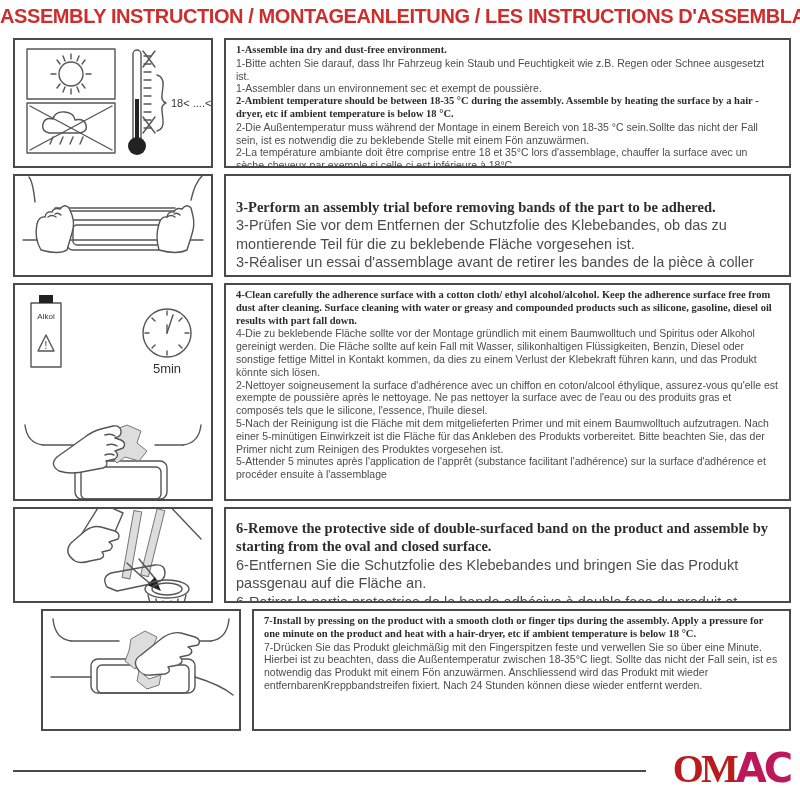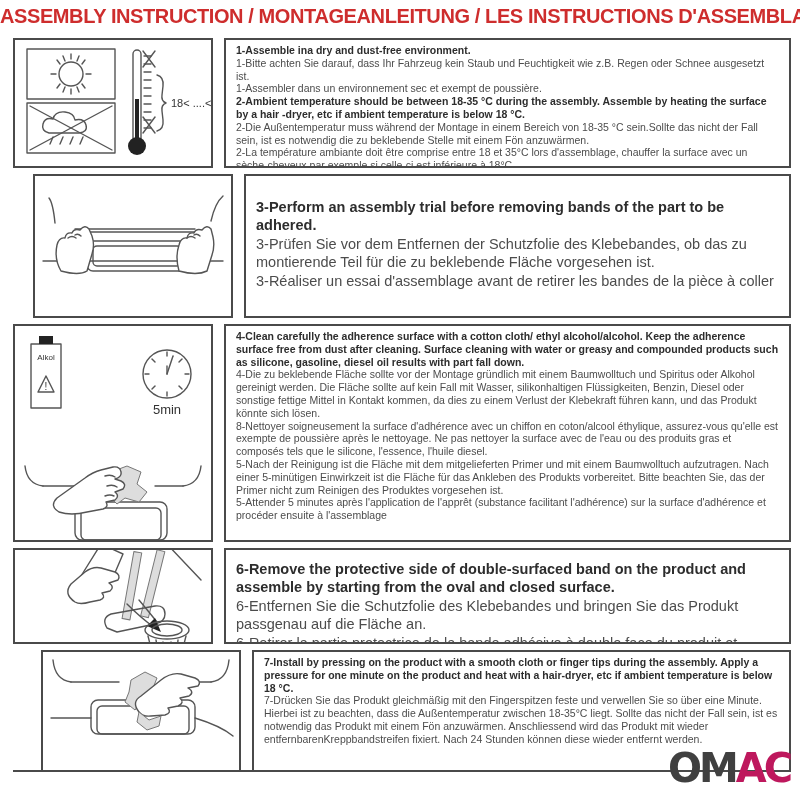--- a/index.html
+++ b/index.html
@@ -5,39 +5,39 @@
   html,body{margin:0;padding:0;background:#fff;}
   .page{position:relative;width:800px;height:800px;background:#fff;overflow:hidden;
         font-family:"Liberation Sans",sans-serif;}
   .title{position:absolute;top:5px;left:0;width:800px;text-align:center;
          font-size:20px;font-weight:bold;color:#ce2d2d;letter-spacing:-0.4px;white-space:nowrap;}
   .table{position:absolute;top:38px;left:13px;width:778px;display:flex;flex-direction:column;gap:6px;}
   .row{display:flex;gap:11px;}
   .cell-img{flex:0 0 196px;border:2px solid #4a4a4a;background:#fff;
             display:flex;align-items:center;justify-content:center;overflow:hidden;}
   .cell-text{flex:1;border:2px solid #4a4a4a;background:#fff;padding:4px 10px;overflow:hidden;}
-  .r1{height:130px;} .r2{height:144px;margin-left:20px;} .r3{height:218px;} .r4{height:96px;} .r5{height:122px;margin-left:28px;}
+  .r1{height:130px;} .r2{height:103px;} .r3{height:218px;} .r4{height:96px;} .r5{height:122px;margin-left:28px;}
   .r5 .cell-text{overflow:visible;}
   .cell-text p{margin:0;color:#4c4c4c;}
-  .cell-text p.b{font-weight:bold;color:#2d2d2d;}
+  .cell-text p.b{font-weight:bold;color:#2d2d2d;font-family:Liberation Serif, serif;}
   .small p{font-size:10.5px;line-height:1.22;}
   .large p{font-size:14.5px;line-height:1.27;}
   .gap{margin-top:8px;}
   .pad-lg{padding-top:22px;}
   .pad-md{padding-top:10px;}
   svg{display:block;}
   .sk{stroke:#555;fill:none;stroke-width:1.4;stroke-linecap:round;stroke-linejoin:round;}
   .skf{stroke:#555;fill:#fff;stroke-width:1.4;stroke-linejoin:round;}
   .cloth{stroke:#777;fill:#ddd;stroke-width:1;stroke-linejoin:round;}
   .dark{fill:#222;stroke:none;}
   .svgtxt{font-family:"Liberation Sans",sans-serif;fill:#333;}
   .footer-line{position:absolute;top:770px;left:13px;width:633px;height:2px;background:#4a4a4a;}
   .logo{position:absolute;top:748px;right:10px;font-family:"DejaVu Sans",sans-serif;
         font-weight:bold;font-size:40px;letter-spacing:-3px;line-height:1;}
-  .logo .om{color:#404040;}
+  .logo .om{color:#b91c1c;font-family:Liberation Serif, serif;}
   .logo .ac{color:#be185d;}
 </style>
 </head>
 <body>
 
 <div class="page">
 
   <div class="title">ASSEMBLY INSTRUCTION / MONTAGEANLEITUNG / LES INSTRUCTIONS D'ASSEMBLAGE</div>
 
   <div class="table">
@@ -168,21 +168,21 @@
           <rect class="sk" x="66" y="182" width="80" height="32" rx="5"></rect>
 
           <path class="cloth" d="M96,146 l16,-6 l14,6 l-4,12 l10,8 l-8,10 l-14,-4 l-8,6 l-10,-10 l6,-10 z"></path>
           <path class="skf" d="M44,186 q-10,-6 -2,-14 l28,-20 q8,-6 16,-8 l12,-3 q7,-1 8,5 q1,5 -6,7 l6,2 q6,3 2,8 l-8,3 q5,4 0,8 l-9,2 q3,5 -3,7 l-16,3 q-16,4 -28,0 z"></path>
           <path class="sk" d="M90,150 q6,-2 10,1 M92,160 q6,-2 10,1 M90,170 q5,-2 9,0"></path>
         </svg>
       </div>
       <div class="cell-text small">
         <p class="b">4-Clean carefully the adherence surface with a cotton cloth/ ethyl alcohol/alcohol. Keep the adherence surface free from dust after cleaning. Surface cleaning with water or greasy and compounded products such as silicone, gasoline, diesel oil results with part fall down.</p>
         <p>4-Die zu beklebende Fläche sollte vor der Montage gründlich mit einem Baumwolltuch und Spiritus oder Alkohol gereinigt werden. Die Fläche sollte auf kein Fall mit Wasser, silikonhaltigen Flüssigkeiten, Benzin, Diesel oder sonstige fettige Mittel in Kontakt kommen, da dies zu einem Verlust der Klebekraft führen kann, und das Produkt könnte sich lösen.</p>
-        <p>8-Nettoyer soigneusement la surface d'adhérence avec un chiffon en coton/alcool éthylique, assurez-vous qu'elle est exempte de poussière après le nettoyage. Ne pas nettoyer la surface avec de l'eau ou des produits gras et composés tels que le silicone, l'essence, l'huile diesel.</p>
+        <p>2-Nettoyer soigneusement la surface d'adhérence avec un chiffon en coton/alcool éthylique, assurez-vous qu'elle est exempte de poussière après le nettoyage. Ne pas nettoyer la surface avec de l'eau ou des produits gras et composés tels que le silicone, l'essence, l'huile diesel.</p>
         <p>5-Nach der Reinigung ist die Fläche mit dem mitgelieferten Primer und mit einem Baumwolltuch aufzutragen. Nach einer 5-minütigen Einwirkzeit ist die Fläche für das Ankleben des Produkts vorbereitet. Bitte beachten Sie, das der Primer nicht zum Reinigen des Produktes vorgesehen ist.</p>
         <p>5-Attender 5 minutes après l'application de l'apprêt (substance facilitant l'adhérence) sur la surface d'adhérence et procéder ensuite à l'assemblage</p>
       </div>
     </div>
 
     <div class="row r4">
       <div class="cell-img">
         <svg width="196" height="120" viewBox="0 0 196 120">
           <line class="sk" x1="150" y1="6" x2="186" y2="44"></line>
 

